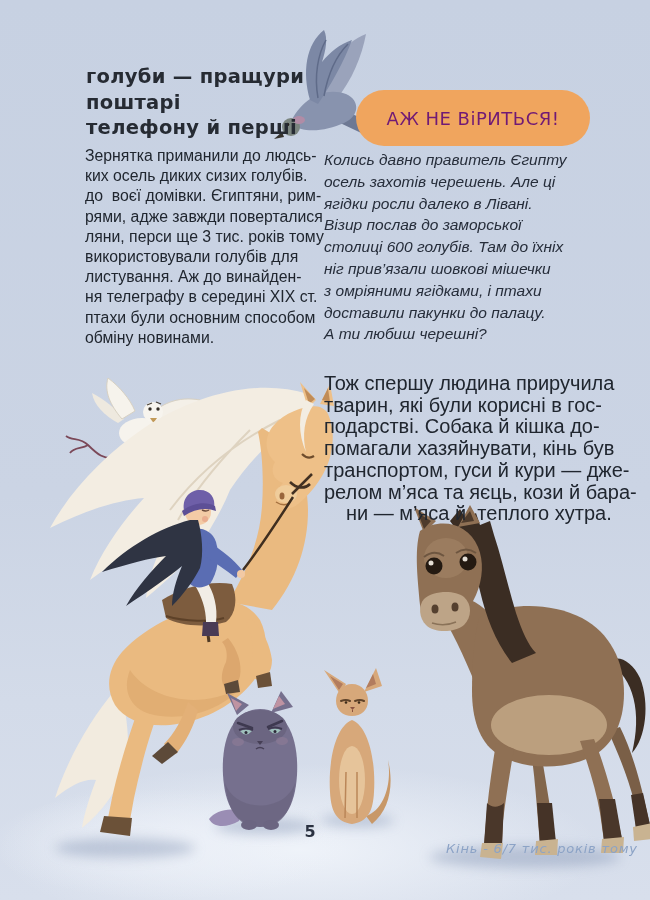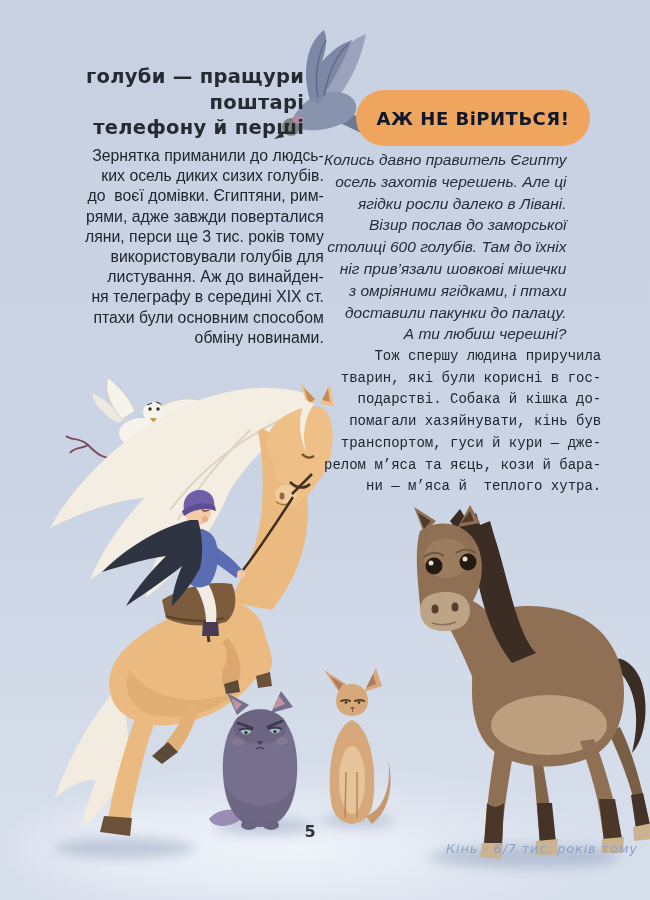--- a/index.html
+++ b/index.html
@@ -1,40 +1,40 @@
 <!DOCTYPE html>
 <html><head>
 <meta charset="utf-8">
 <style>
   html,body{margin:0;padding:0;}
   body{font-family:"Liberation Sans",sans-serif;}
   #page{
     position:relative;width:650px;height:900px;overflow:hidden;
     background:linear-gradient(180deg,#c7d1e2 0%,#cbd4e4 55%,#d3dbe9 78%,#d8dfec 100%);
   }
-  .abs{position:absolute;text-align:right;}
+  .abs{position:absolute;}
   
   #ground-wash{left:0;top:720px;width:650px;height:180px;
     background:radial-gradient(ellipse 420px 120px at 46% 72%,rgba(240,244,250,.95),rgba(240,244,250,0) 72%);}
   #ground-wash2{left:-40px;top:760px;width:420px;height:140px;
     background:radial-gradient(ellipse 260px 80px at 50% 60%,rgba(238,242,249,.8),rgba(238,242,249,0) 70%);}
   .shadow{border-radius:50%;background:rgba(118,138,170,.38);filter:blur(6px);}
   
   #title{left:86px;top:64px;color:#262b33;font-family:"DejaVu Sans",sans-serif;
     font-weight:bold;font-size:19.5px;line-height:25.5px;letter-spacing:.3px;}
   .body-col{color:#20262f;font-size:15.8px;line-height:20.2px;}
   .body-col div, #title div, .ital div, .rbody div{white-space:pre;}
   #left-body{left:85px;top:146px;}
   .ital{left:324px;top:149px;color:#262d3a;font-style:italic;font-size:15.5px;line-height:21.8px;}
-  .rbody{left:324px;top:346px;color:#20262f;font-size:14px;line-height:21.7px;font-family:Liberation Mono, monospace;}
+  .rbody{left:324px;top:373px;color:#20262f;font-size:20px;line-height:21.7px;}
   .rbody div:last-child{margin-left:22px;}
   #badge{left:356px;top:90px;width:234px;height:56px;border-radius:28px;background:#f0a55e;
     display:flex;align-items:center;justify-content:center;}
-  #badge span{font-family:"DejaVu Sans",sans-serif;font-weight:bold;font-size:18px;
-    letter-spacing:.5px;color:#0f172a;}
+  #badge span{font-family:"DejaVu Sans",sans-serif;font-weight:normal;font-size:18px;
+    letter-spacing:.5px;color:#701a75;}
   #page-number{left:296px;top:822px;width:28px;text-align:center;color:#2a3140;
     font-family:"DejaVu Sans",sans-serif;font-weight:bold;font-size:16px;}
   #caption{left:446px;top:841px;color:#8ca3c6;font-style:italic;font-size:13px;
     letter-spacing:.8px;font-family:"DejaVu Sans",sans-serif;}
   svg{position:absolute;overflow:visible;}
 </style>
 </head>
 <body>
 
 <div id="page">

